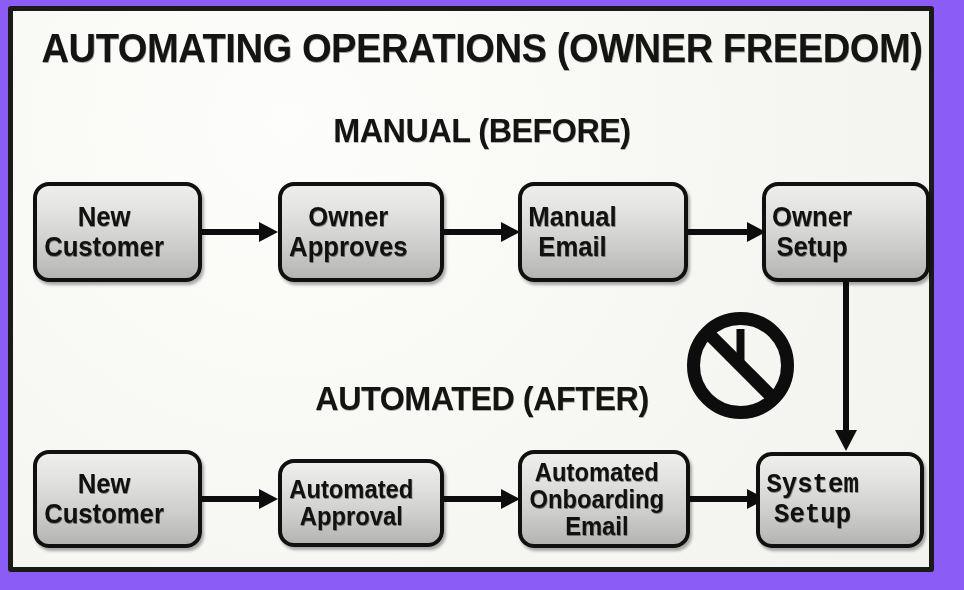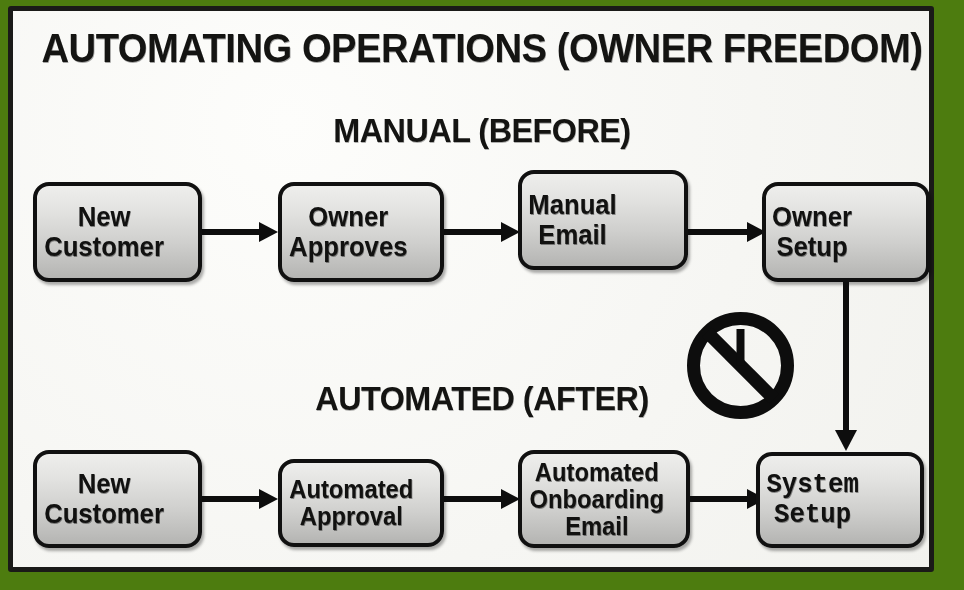--- a/index.html
+++ b/index.html
@@ -8,21 +8,21 @@
     padding: 0;
     background: #ffffff;
   }
   body {
     font-family: "Liberation Sans", sans-serif;
   }
   #canvas {
     position: relative;
     width: 964px;
     height: 590px;
-    background: #4d7c0f;
+    background: #8b5cf6;
     overflow: hidden;
   }
   
   #frame {
     position: absolute;
     left: 8px;
     top: 6px;
     width: 926px;
     height: 566px;
     border: 5px solid #1a1a18;
@@ -183,21 +183,21 @@
   <div class="node" style="left:278px; top:182px; width:166px; height:100px;">
     <span class="node-label">Owner
 Approves</span>
   </div>
 
   <div class="arrow-h" style="left:444px; top:222px; width:76px;">
     <div class="shaft" style="width:59px;"></div>
     <div class="head" style="left:57px;"></div>
   </div>
 
-  <div class="node" style="left:518px; top:170px; width:170px; height:100px;">
+  <div class="node" style="left:518px; top:182px; width:170px; height:100px;">
     <span class="node-label">Manual
 Email</span>
   </div>
 
   <div class="arrow-h" style="left:688px; top:222px; width:78px;">
     <div class="shaft" style="width:61px;"></div>
     <div class="head" style="left:59px;"></div>
   </div>
 
   <div class="node" style="left:762px; top:182px; width:168px; height:100px;">

